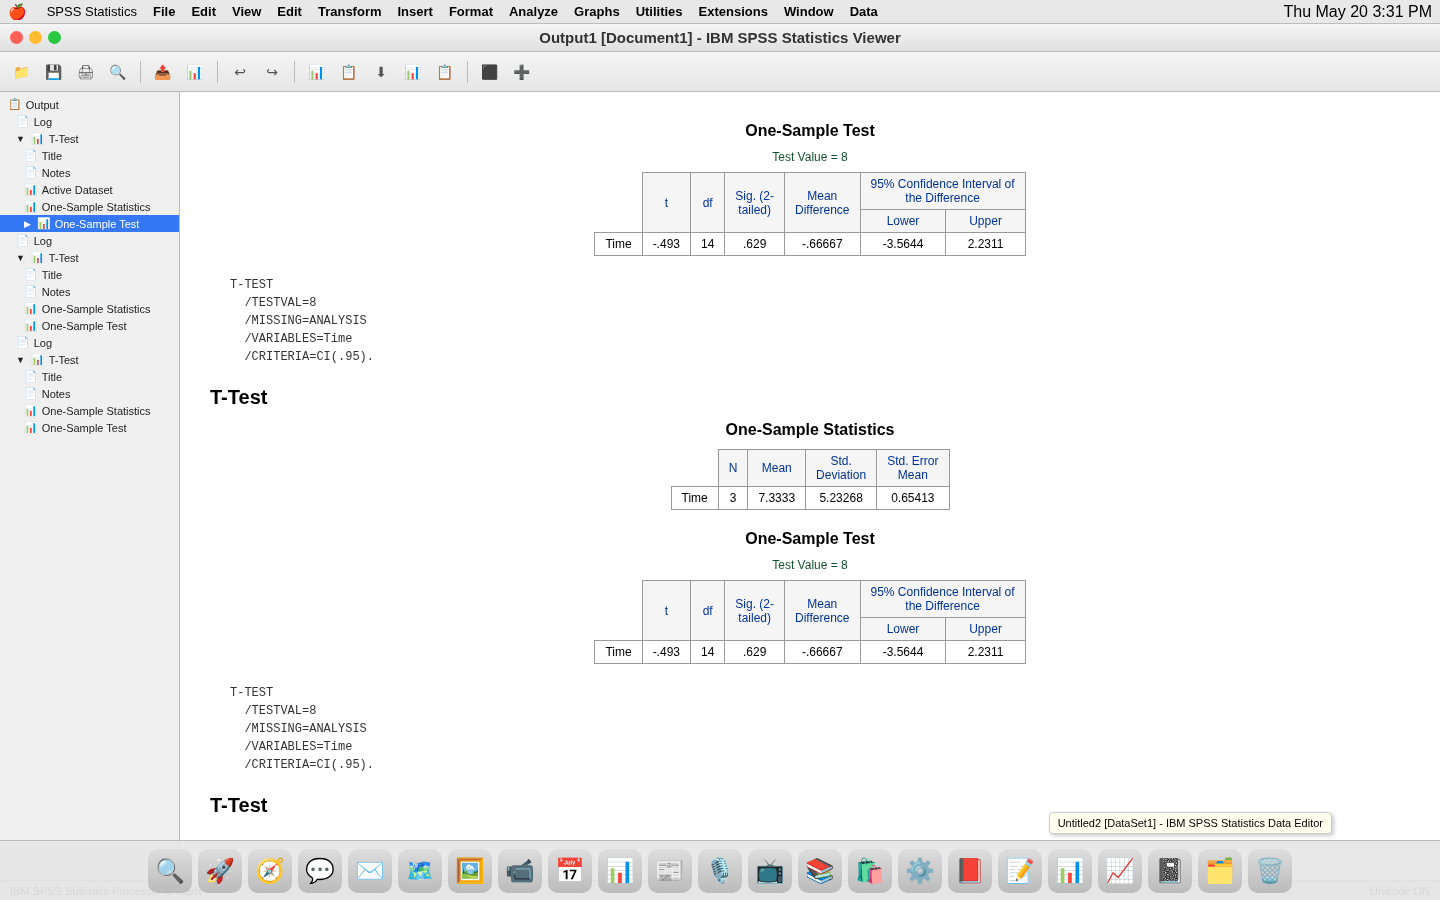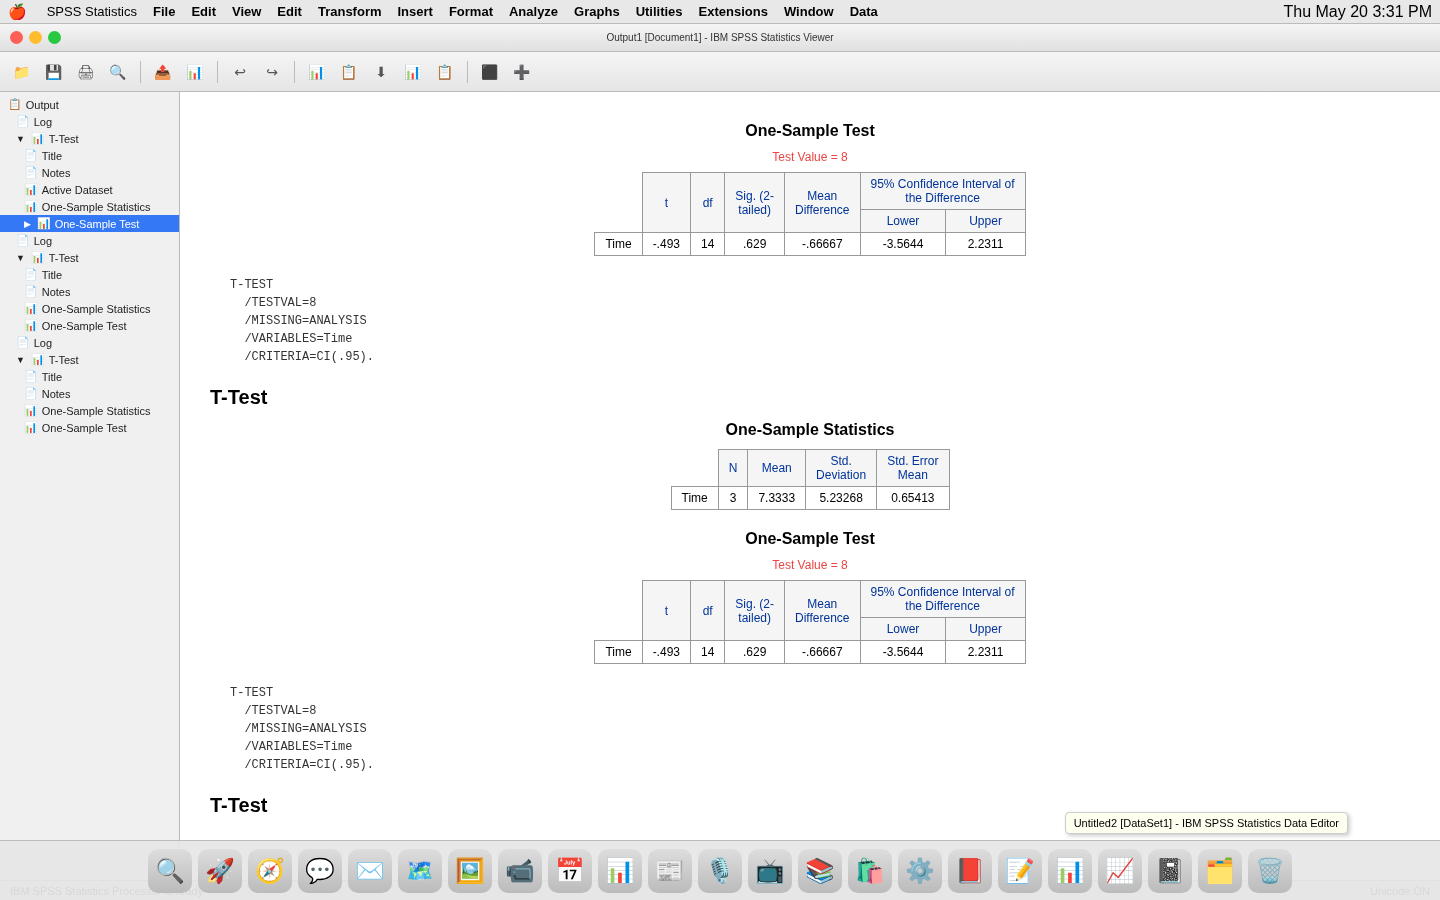--- a/index.html
+++ b/index.html
@@ -13,21 +13,21 @@
     .menubar-right { margin-left: auto; display: flex; align-items: center; gap: 8px; font-size: 16px; }
 
     
     .window { position: absolute; top: 24px; left: 0; right: 0; bottom: 0; background: #f0f0f0; display: flex; flex-direction: column; }
     .titlebar { height: 28px; background: linear-gradient(#f5f5f5, #e0e0e0); display: flex; align-items: center; justify-content: center; border-bottom: 1px solid #bbb; position: relative; }
     .titlebar-buttons { position: absolute; left: 10px; display: flex; gap: 6px; }
     .tb-btn { width: 13px; height: 13px; border-radius: 50%; border: none; cursor: pointer; }
     .tb-close { background: #ff5f57; }
     .tb-min { background: #febc2e; }
     .tb-max { background: #28c840; }
-    .titlebar-title { font-size: 10px; font-weight: 400; color: #333; }
+    .titlebar-title { font-size: 15px; font-weight: 700; color: #333; }
 
     
     .toolbar { height: 40px; background: linear-gradient(#f5f5f5, #e5e5e5); border-bottom: 1px solid #bbb; display: flex; align-items: center; padding: 0 8px; gap: 4px; }
     .tool-btn { width: 28px; height: 28px; background: none; border: 1px solid transparent; border-radius: 4px; cursor: pointer; display: flex; align-items: center; justify-content: center; font-size: 14px; color: #555; }
     .tool-separator { width: 1px; height: 22px; background: #bbb; margin: 0 4px; }
 
     
     .main { display: flex; flex: 1; overflow: hidden; }
 
     
@@ -37,38 +37,38 @@
     .sidebar-icon { font-size: 11px; flex-shrink: 0; }
     .sidebar-indent1 { padding-left: 16px; }
     .sidebar-indent2 { padding-left: 24px; }
     .sidebar-arrow { font-size: 9px; margin-right: 2px; }
 
     
     .content { flex: 1; background: white; overflow-y: auto; overflow-x: auto; padding: 20px 30px; }
 
     
     .output-title { font-size: 16px; font-weight: bold; text-align: center; margin: 10px 0; color: #000; }
-    .test-value-label { text-align: center; font-size: 12px; color: #ef4444; margin-bottom: 8px; }
+    .test-value-label { text-align: center; font-size: 12px; color: #14532d; margin-bottom: 8px; }
     .spss-table { border-collapse: collapse; margin: 0 auto 20px auto; font-size: 12px; }
     .spss-table th, .spss-table td { border: 1px solid #999; padding: 4px 10px; text-align: center; }
     .spss-table th { background: #f5f5f5; font-weight: normal; color: #003399; }
     .spss-table .row-label { font-weight: normal; }
     .code-block { font-family: "Courier New", monospace; font-size: 12px; margin: 16px 0 20px 20px; line-height: 1.5; color: #333; }
     .t-test-title { font-size: 20px; font-weight: bold; margin: 16px 0 12px 0; color: #000; }
 
     
     .statusbar { height: 20px; background: #e8e8e8; border-top: 1px solid #bbb; display: flex; align-items: center; justify-content: flex-end; padding: 0 10px; font-size: 11px; color: #555; gap: 20px; }
     .statusbar-left { flex: 1; }
 
     
     .dock { position: absolute; bottom: 0; left: 0; right: 0; height: 60px; background: rgba(230,230,230,0.9); border-top: 1px solid #bbb; display: flex; align-items: center; justify-content: center; gap: 6px; padding: 4px; }
     .dock-icon { width: 44px; height: 44px; border-radius: 10px; display: flex; align-items: center; justify-content: center; font-size: 24px; background: linear-gradient(#ddd, #bbb); cursor: pointer; }
 
     
-    .tooltip-popup { position: absolute; bottom: 66px; right: 92px; background: #fffff0; border: 1px solid #ccc; border-radius: 4px; padding: 4px 8px; font-size: 11px; box-shadow: 2px 2px 4px rgba(0,0,0,0.2); }
+    .tooltip-popup { position: absolute; bottom: 66px; right: 108px; background: #fffff0; border: 1px solid #ccc; border-radius: 4px; padding: 4px 8px; font-size: 11px; box-shadow: 2px 2px 4px rgba(0,0,0,0.2); }
   </style>
 </head>
 <body>
 
 <div class="menubar">
   <span class="menubar-apple">🍎</span>
   <span class="menubar-item app-name">SPSS Statistics</span>
   <span class="menubar-item">File</span>
   <span class="menubar-item">Edit</span>
   <span class="menubar-item">View</span>

